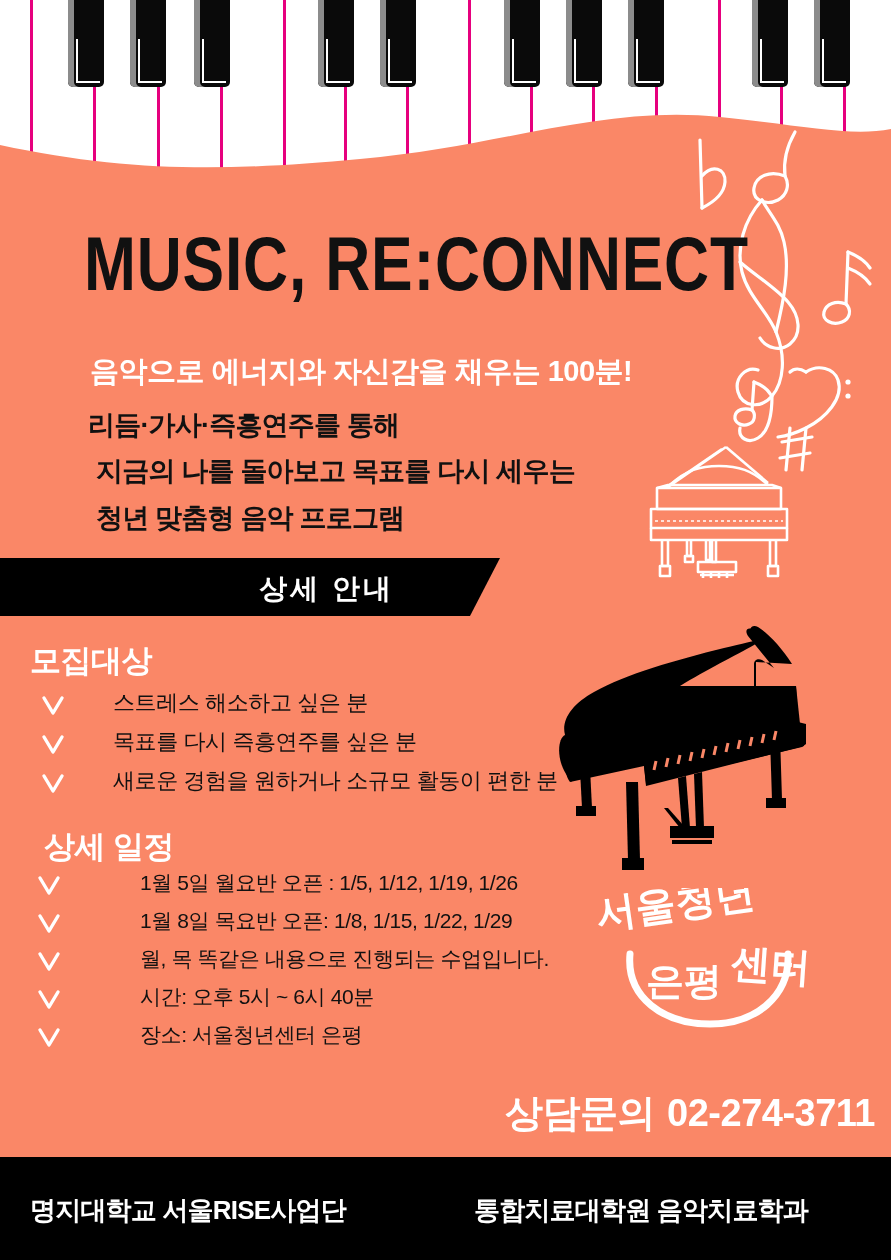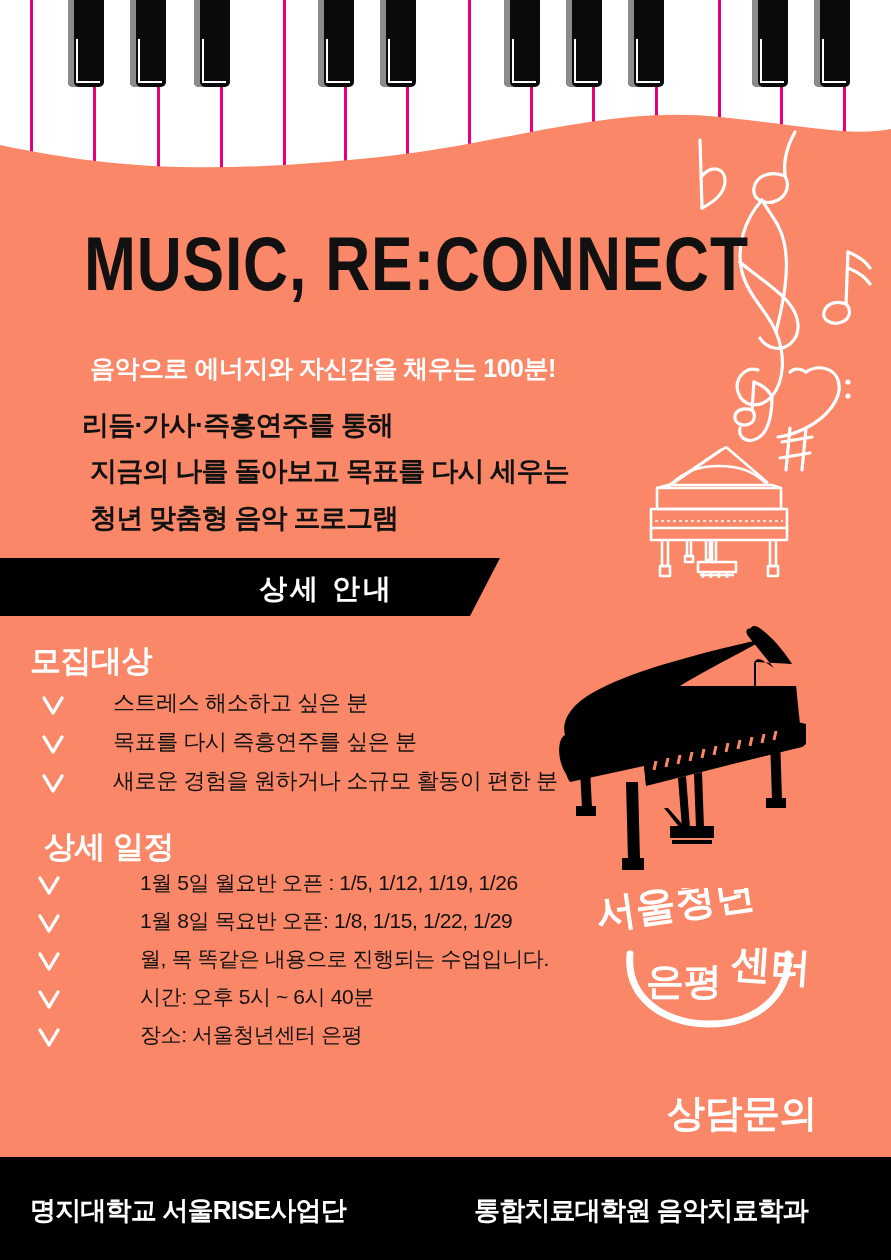--- a/index.html
+++ b/index.html
@@ -84,30 +84,30 @@
     letter-spacing: 1px;
     transform: scaleX(0.82);
     transform-origin: left top;
     white-space: nowrap;
     font-family: "Liberation Sans Narrow", "Liberation Sans", sans-serif;
   }
 
   .tagline {
     position: absolute;
     left: 90px; top: 352px;
-    font-size: 25px;
+    font-size: 29px;
     font-weight: 700;
     color: #ffffff;
     letter-spacing: -0.5px;
     white-space: nowrap;
   }
 
   .desc-lines {
     position: absolute;
-    left: 82px; top: 402px;
+    left: 88px; top: 402px;
     width: 600px;
   }
   .desc-line {
     font-size: 27px;
     font-weight: 700;
     color: #111111;
     line-height: 1.72;
     letter-spacing: -0.8px;
     white-space: nowrap;
   }
@@ -203,21 +203,20 @@
     right: 16px;
     top: 1088px;
     font-size: 38px;
     font-weight: 700;
     color: #ffffff;
     letter-spacing: -0.5px;
     white-space: nowrap;
     display: flex;
     align-items: baseline;
     gap: 12px;
-    flex-direction: column;
   }
 
   
   .footer {
     position: absolute;
     left: 0; top: 1157px;
     width: 891px;
     height: 103px;
     background: #000000;
   }

